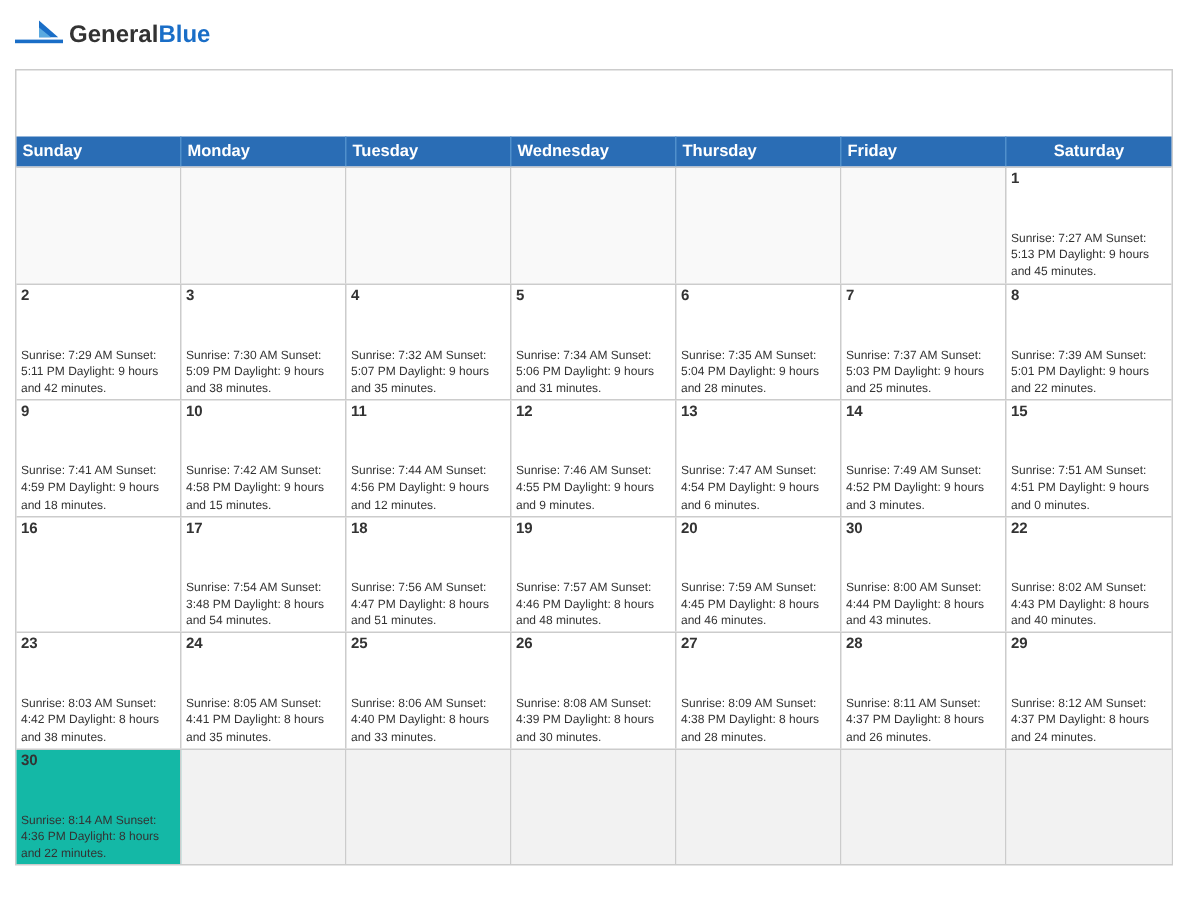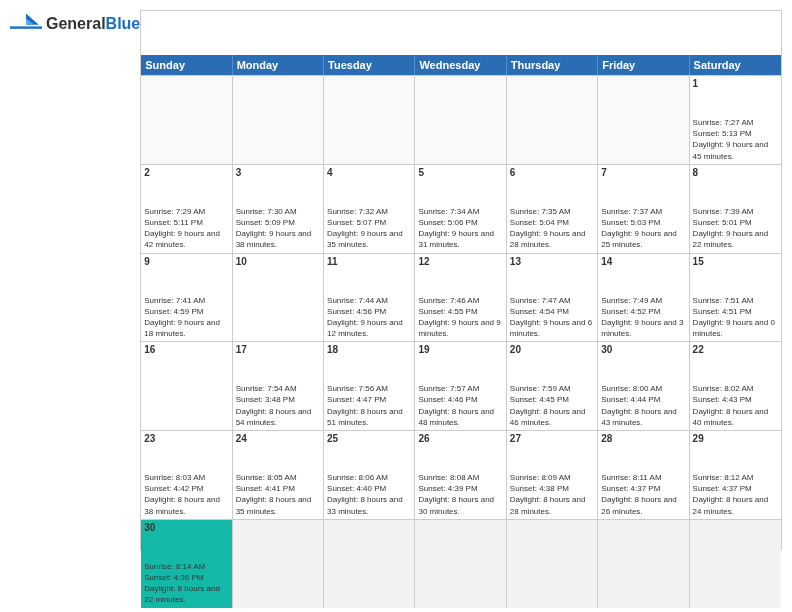--- a/index.html
+++ b/index.html
@@ -8,21 +8,21 @@
       height: 612px;
       font-family: Arial, sans-serif;
       background: #fff;
       overflow: hidden;
     }
     .page {
       width: 792px;
       height: 560px;
       padding: 10px;
       display: flex;
-      flex-direction: row;
+      flex-direction: column;
     }
     .header {
       display: flex;
       justify-content: space-between;
       align-items: flex-start;
       margin-bottom: 8px;
     }
     .logo {
       display: flex;
       align-items: center;
@@ -57,21 +57,21 @@
       margin-top: 44px;
     }
     .day-header {
       color: white;
       font-size: 11px;
       font-weight: bold;
       padding: 4px 4px;
       text-align: left;
       border-right: 1px solid #5090cc;
     }
-    .day-header:last-child { border-right: none; }
+    .day-header:last-child { border-right: none; text-align: center; }
     .calendar-body {
       flex: 1;
       display: flex;
       flex-direction: column;
     }
     .week-row {
       display: grid;
       grid-template-columns: repeat(7, 1fr);
       flex: 1;
       border-top: 1px solid #ccc;
@@ -204,20 +204,23 @@
         </div>
         <div class="week-row">
           <div class="day-cell">
             <span class="day-num">9</span>
             <div class="day-info">Sunrise: 7:41 AM
 Sunset: 4:59 PM
 Daylight: 9 hours and 18 minutes.</div>
           </div>
           <div class="day-cell">
             <span class="day-num">10</span>
+            <div class="day-info">Sunrise: 7:42 AM
+Sunset: 4:58 PM
+Daylight: 9 hours and 15 minutes.</div>
           </div>
           <div class="day-cell">
             <span class="day-num">11</span>
             <div class="day-info">Sunrise: 7:44 AM
 Sunset: 4:56 PM
 Daylight: 9 hours and 12 minutes.</div>
           </div>
           <div class="day-cell">
             <span class="day-num">12</span>
             <div class="day-info">Sunrise: 7:46 AM

